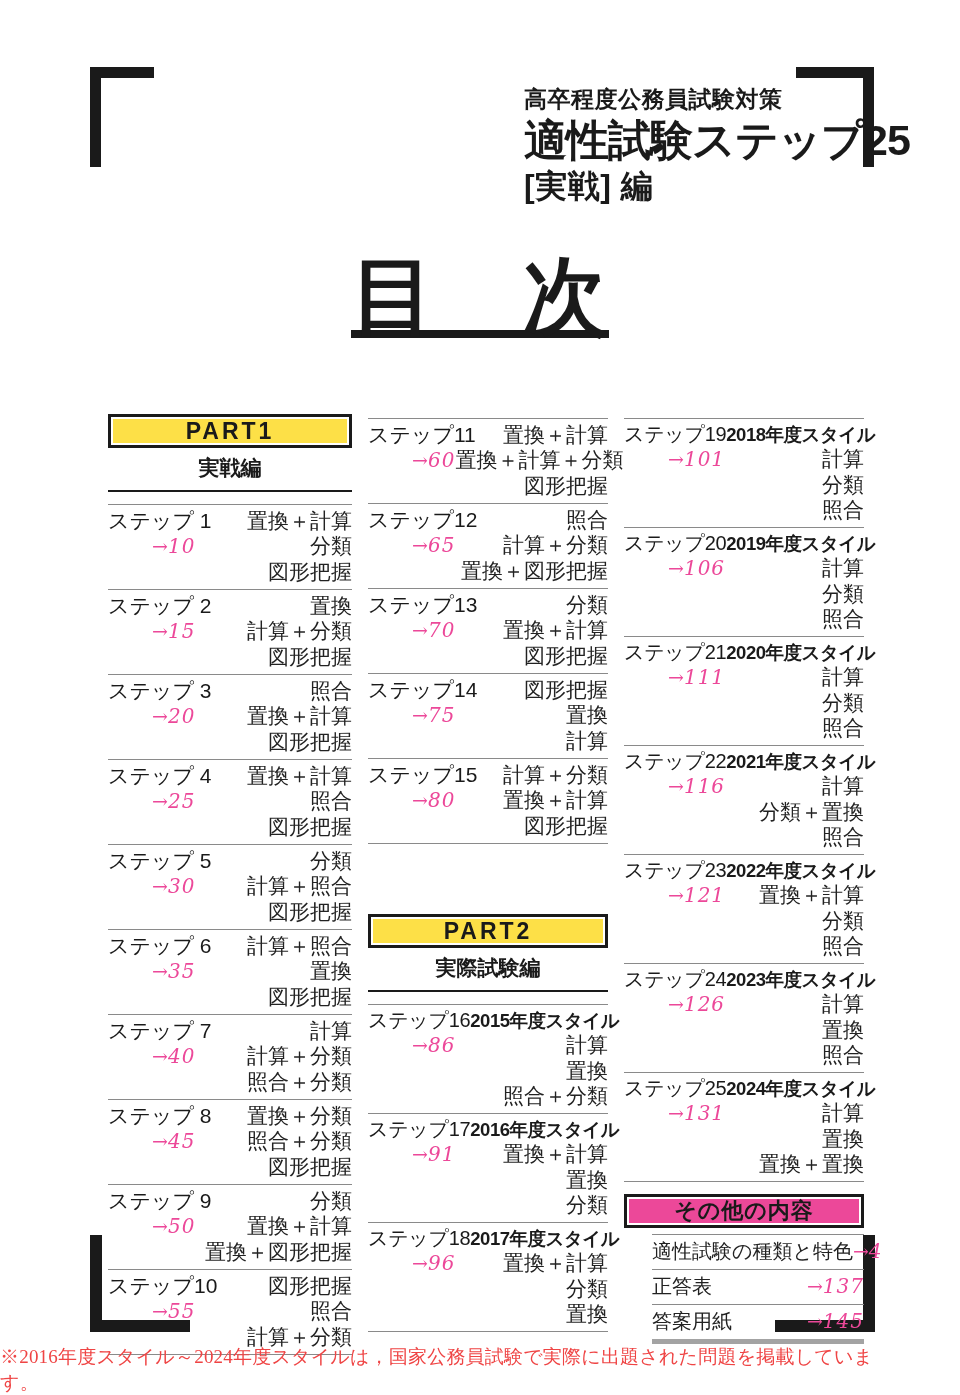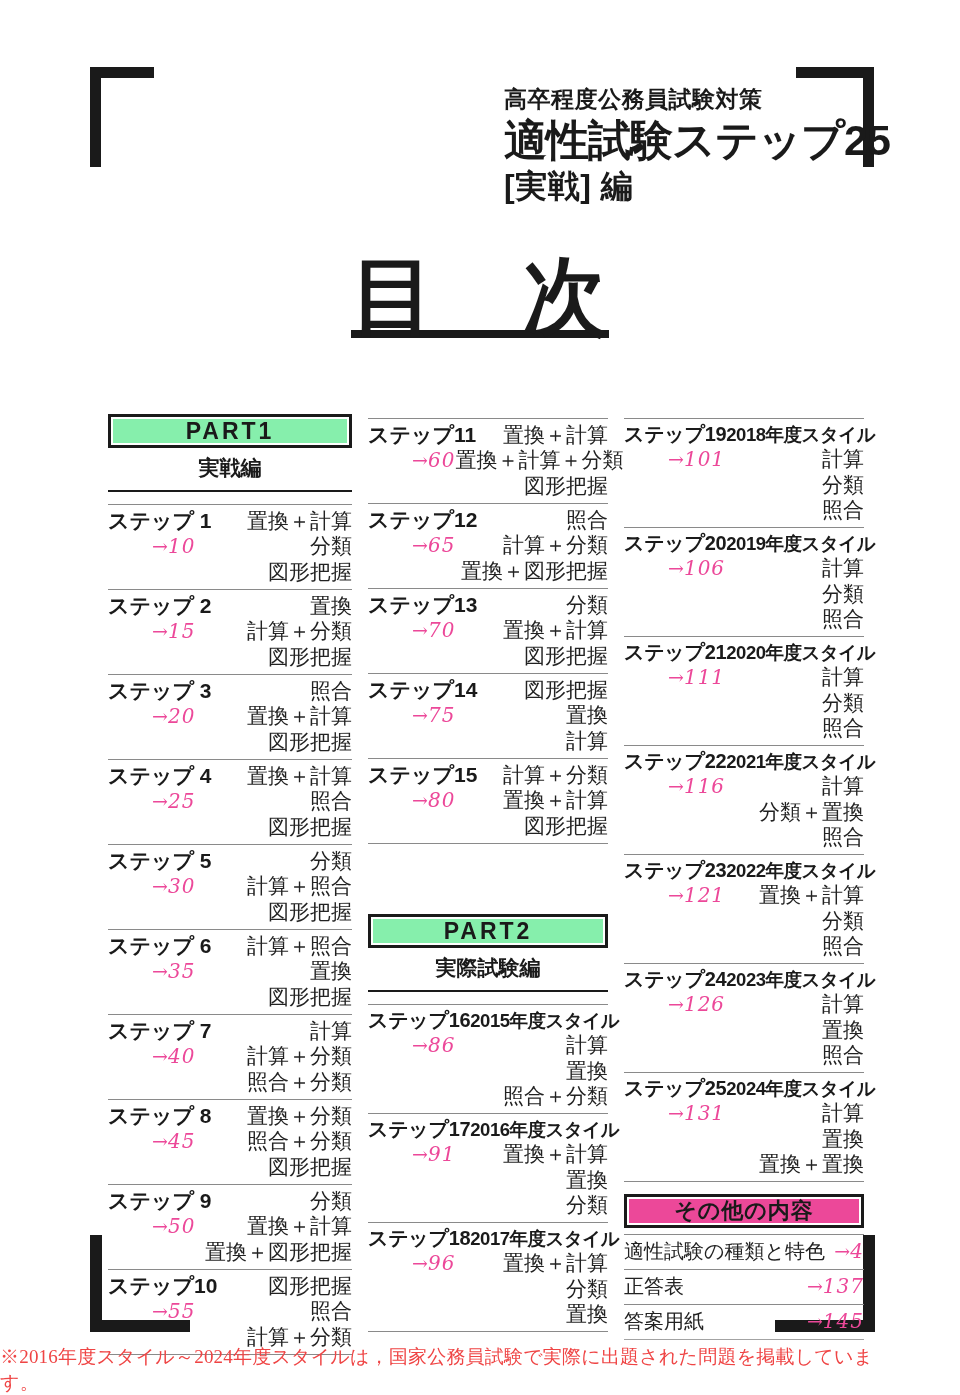--- a/index.html
+++ b/index.html
@@ -7,50 +7,50 @@
     position:relative;width:960px;height:1395px;background:#ffffff;
     font-family:"Liberation Sans",sans-serif;color:#1a1a1a;overflow:hidden;
   }
   
   .corner{position:absolute;box-sizing:border-box;}
   .corner.tl{left:90px;top:67px;width:64px;height:100px;border-top:11px solid #1a1a1a;border-left:11px solid #1a1a1a;}
   .corner.tr{left:796px;top:67px;width:78px;height:100px;border-top:11px solid #1a1a1a;border-right:11px solid #1a1a1a;}
   .corner.bl{left:90px;top:1235px;width:100px;height:97px;border-bottom:12px solid #1a1a1a;border-left:12px solid #1a1a1a;}
   .corner.br{left:775px;top:1235px;width:100px;height:97px;border-bottom:12px solid #1a1a1a;border-right:12px solid #1a1a1a;}
   
-  .bookheader{position:absolute;left:504px;top:84px;text-align:left;}
+  .bookheader{position:absolute;left:524px;top:84px;text-align:left;}
   .series{font-size:23px;font-weight:bold;letter-spacing:.5px;}
   .booktitle{font-size:43px;font-weight:bold;letter-spacing:-1px;line-height:1.12;margin-top:1px;}
   .subtitle{font-size:32px;font-weight:bold;margin-top:1px;letter-spacing:.5px;}
   
   .page-title{position:absolute;left:0;right:0;top:240px;margin:0;text-align:center;
     font-size:84px;font-weight:bold;letter-spacing:2px;text-decoration:underline;}
   
   .columns{position:absolute;left:108px;top:414px;width:756px;display:flex;justify-content:space-between;align-items:flex-start;}
   .col{width:240px;}
   .col.c1{width:244px;}
-  .part-box{box-sizing:border-box;border:3px solid #1a1a1a;background:#86efac;box-shadow:inset 0 0 0 2px #fff;
+  .part-box{box-sizing:border-box;border:3px solid #1a1a1a;background:#fde047;box-shadow:inset 0 0 0 2px #fff;
     text-align:center;font-size:23px;font-weight:bold;letter-spacing:3px;line-height:26px;padding:1px 16px;}
   .part-box.part2{margin-top:70px;}
   .part-name{text-align:center;font-size:21px;font-weight:bold;margin-top:6px;padding-bottom:8px;border-bottom:2px solid #1a1a1a;}
   .items{margin-top:12px;border-bottom:1px solid #8a8a8a;}
   .item{border-top:1px solid #8a8a8a;padding:3px 0 4px;}
   .row{display:flex;justify-content:space-between;align-items:baseline;line-height:25px;white-space:nowrap;}
   .row.end{justify-content:flex-end;}
-  .step{font-size:21px;font-weight:bold;letter-spacing:0;}
+  .step{font-size:21px;font-weight:normal;letter-spacing:0;}
   .s4 .step{font-size:20px;letter-spacing:-.3px;}
   .year{font-size:18.5px;font-weight:bold;letter-spacing:-.5px;}
   .cnt{font-family:"Liberation Serif",serif;font-size:21px;color:#222;}
   .pref{margin-left:44px;font-family:"DejaVu Serif",serif;color:#ec4899;}
   .arr{font-size:19px;}
   .pnum{font-style:italic;font-size:20px;letter-spacing:1px;}
   
   .other-box{box-sizing:border-box;border:3px solid #1a1a1a;background:#ec4899;box-shadow:inset 0 0 0 2px #fff;
     text-align:center;font-size:22px;font-weight:bold;letter-spacing:1px;line-height:26px;padding:1px 0;margin-top:12px;}
-  .other-items{margin-top:6px;border-bottom:1px solid #a3a3a3;}
+  .other-items{margin-top:6px;border-bottom:5px solid #a3a3a3;margin-left:28px;}
   .other-row{border-top:1px solid #8a8a8a;display:flex;justify-content:space-between;align-items:baseline;padding:4px 0;line-height:25px;white-space:nowrap;}
   .other-row .cnt{font-size:20px;}
   .other-row .pref{margin-left:0;}
   
   .footnote{position:absolute;top:1344px;right:78px;font-family:"Liberation Serif",serif;font-size:19px;color:#ef4444;letter-spacing:.2px;}
 </style>
 </head>
 <body>
 
 <div class="page">

